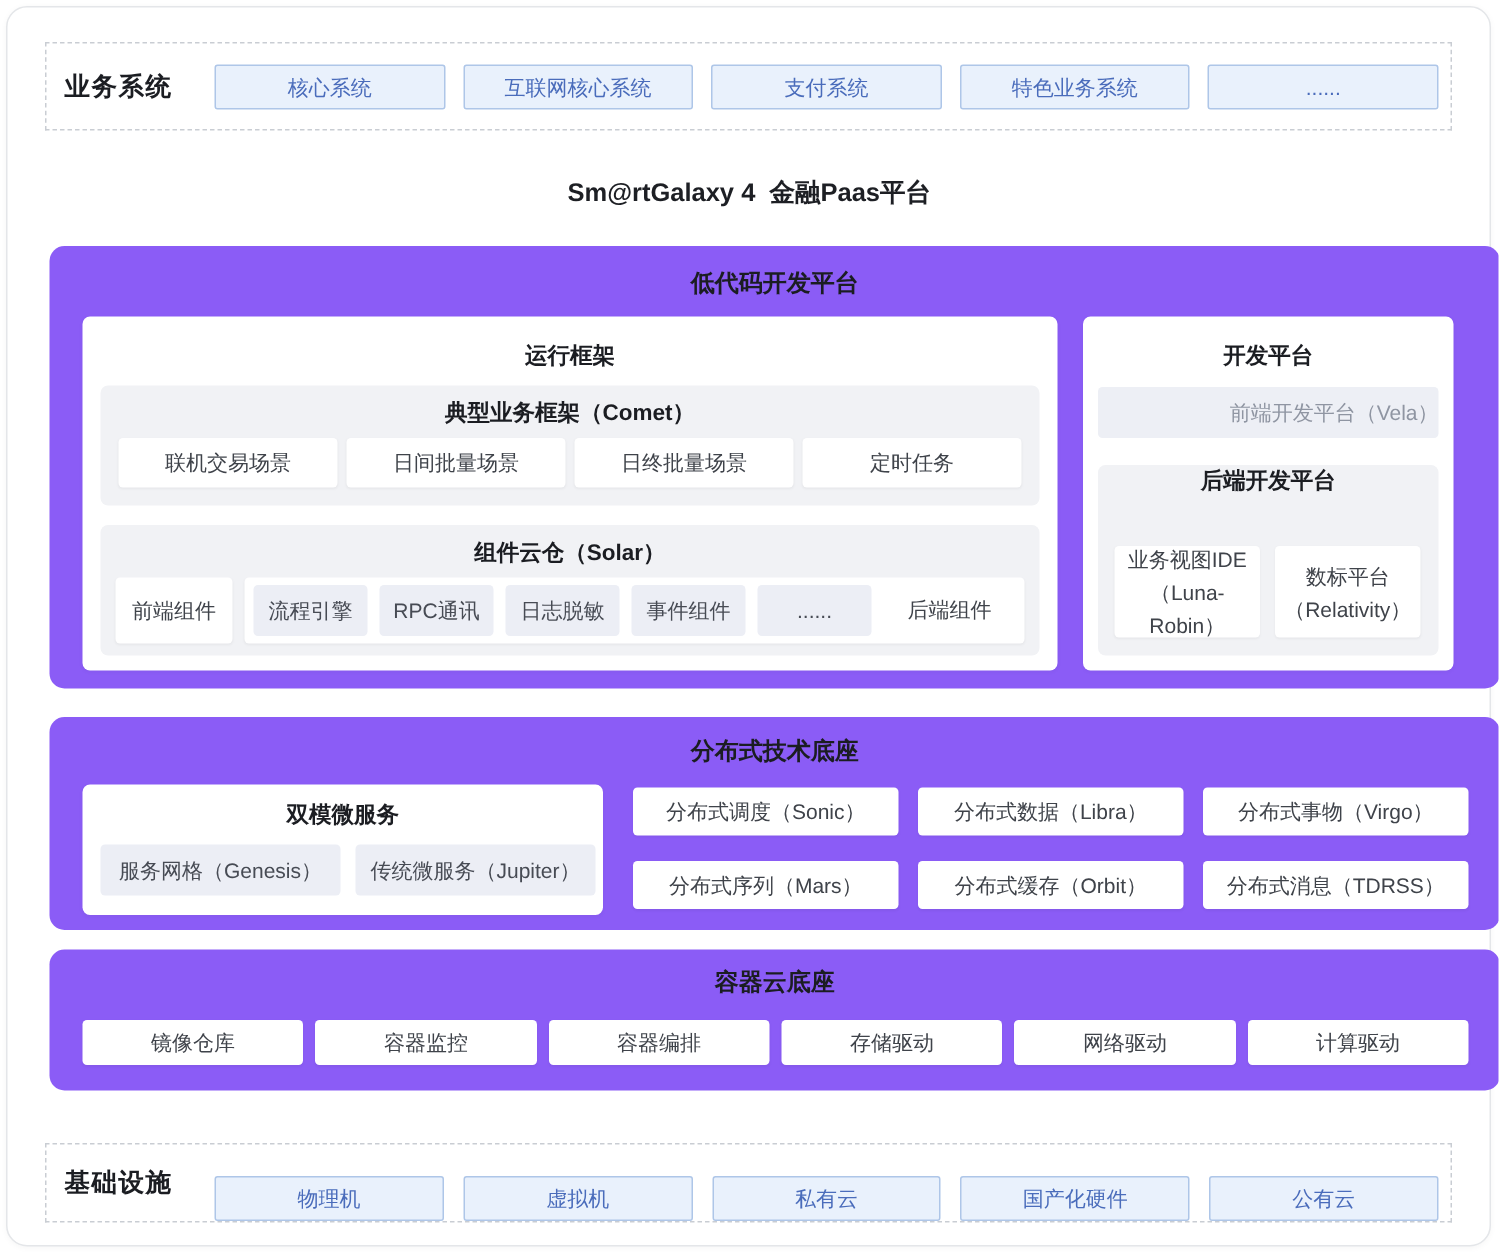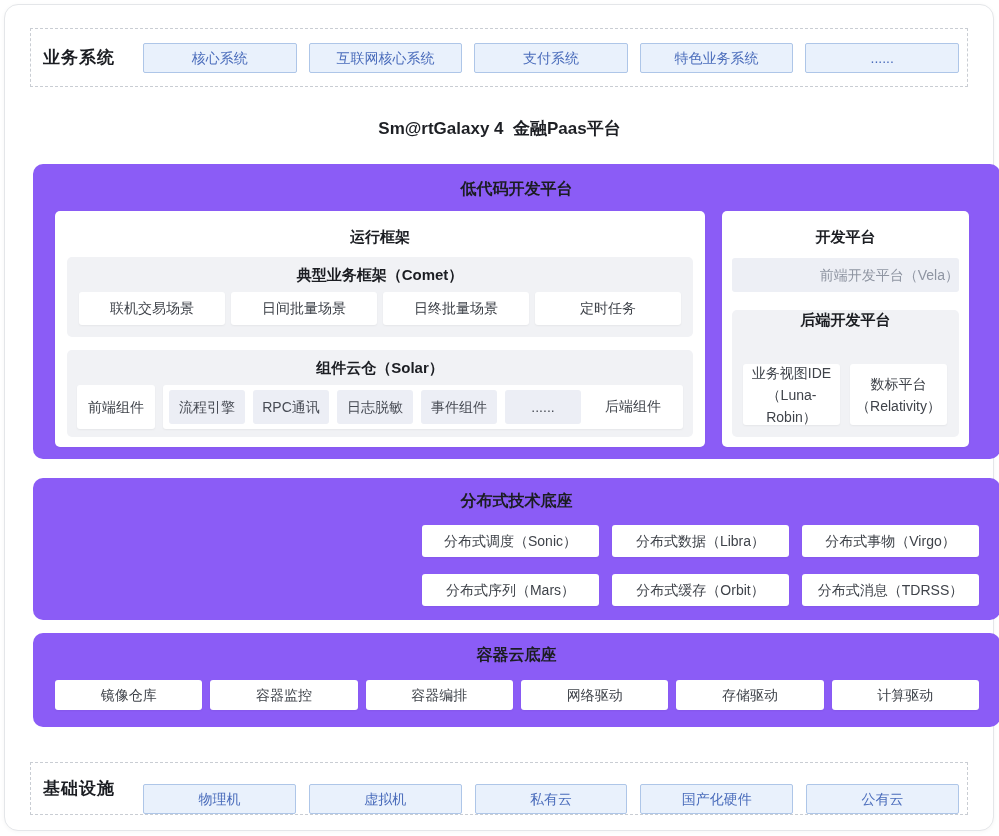--- a/index.html
+++ b/index.html
@@ -167,39 +167,46 @@
           <span>（Relativity）</span>
         </div>
       </div>
     </div>
   </div>
 </div>
 
 <div class="gray-section" style="top:478px; height:142px;">
   <div class="section-title" style="padding-top:13px;">分布式技术底座</div>
 
+  <div class="white-card" style="left:22px; top:45px; width:347px; height:87px;">
+    <div class="card-title" style="padding-top:11px;">双模微服务</div>
+    <div class="dual-row">
+      <div class="lavender-item">服务网格（Genesis）</div>
+      <div class="lavender-item">传统微服务（Jupiter）</div>
+    </div>
+  </div>
 
   <div class="dist-grid">
     <div class="white-item">分布式调度（Sonic）</div>
     <div class="white-item">分布式数据（Libra）</div>
     <div class="white-item">分布式事物（Virgo）</div>
     <div class="white-item">分布式序列（Mars）</div>
     <div class="white-item">分布式缓存（Orbit）</div>
     <div class="white-item">分布式消息（TDRSS）</div>
   </div>
 </div>
 
 <div class="gray-section" style="top:633px; height:94px;">
   <div class="section-title" style="padding-top:12px;">容器云底座</div>
   <div class="container-row">
     <div class="white-item">镜像仓库</div>
     <div class="white-item">容器监控</div>
     <div class="white-item">容器编排</div>
+    <div class="white-item">存储驱动</div>
     <div class="white-item">网络驱动</div>
-    <div class="white-item">存储驱动</div>
     <div class="white-item">计算驱动</div>
   </div>
 </div>
 
 <div class="dashed-band" style="top:762px; height:53px;">
   <div class="band-label">基础设施</div>
   <div class="band-boxes" style="gap:13px;margin-top:20px;">
     <div class="blue-box">物理机</div>
     <div class="blue-box">虚拟机</div>
     <div class="blue-box">私有云</div>

